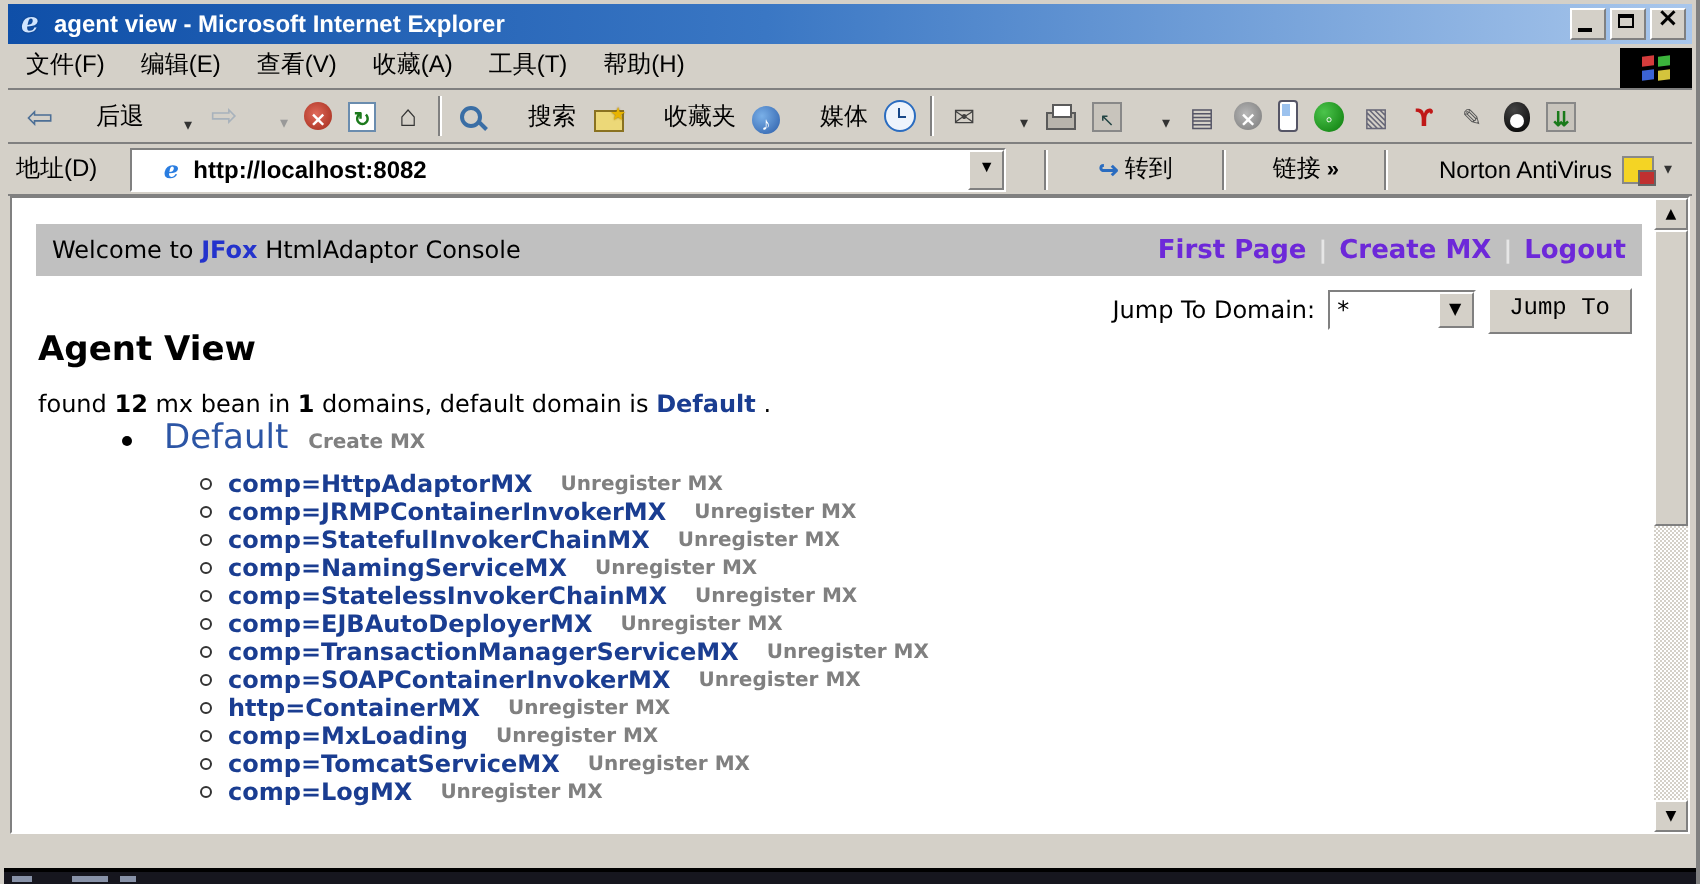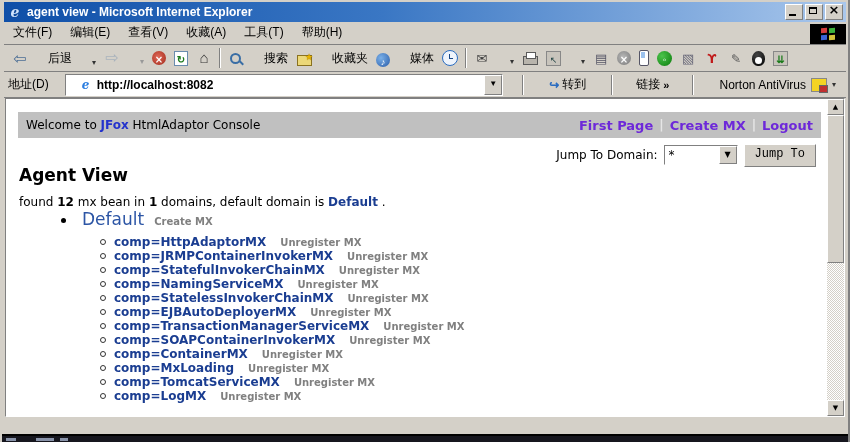--- a/index.html
+++ b/index.html
@@ -382,21 +382,21 @@
     <a class="bean-link" href="#">comp=TransactionManagerServiceMX</a>
     <a class="muted-action" href="#">Unregister MX</a>
   </li>
         <li class="bean-item">
     <span class="bullet2"></span>
     <a class="bean-link" href="#">comp=SOAPContainerInvokerMX</a>
     <a class="muted-action" href="#">Unregister MX</a>
   </li>
         <li class="bean-item">
     <span class="bullet2"></span>
-    <a class="bean-link" href="#">comp=ContainerMX</a>
+    <a class="bean-link" href="#">http=ContainerMX</a>
     <a class="muted-action" href="#">Unregister MX</a>
   </li>
         <li class="bean-item">
     <span class="bullet2"></span>
     <a class="bean-link" href="#">comp=MxLoading</a>
     <a class="muted-action" href="#">Unregister MX</a>
   </li>
         <li class="bean-item">
     <span class="bullet2"></span>
     <a class="bean-link" href="#">comp=TomcatServiceMX</a>

